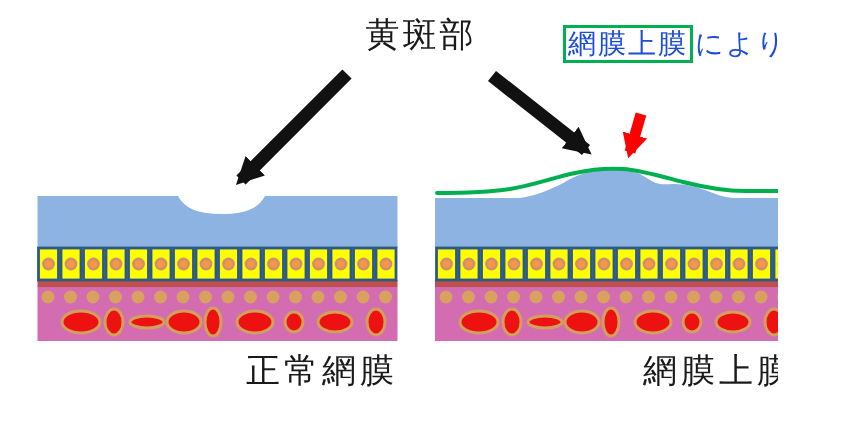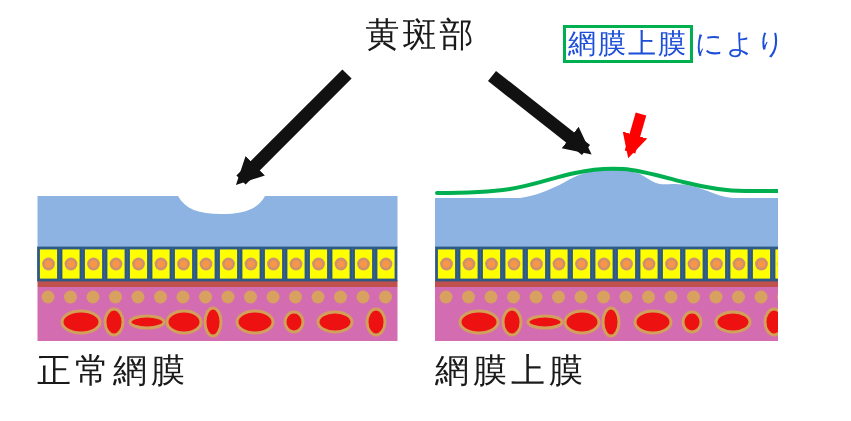--- a/index.html
+++ b/index.html
@@ -10,21 +10,21 @@
   .abs{position:absolute;}
   .title{
     left:321px;top:12px;width:200px;text-align:center;
     font-size:34px;letter-spacing:3px;font-weight:500;
   }
   .annotation{left:551px;top:24px;line-height:40px;font-size:28px;letter-spacing:2px;font-weight:500;}
   .ann-line1{padding-left:12px;white-space:nowrap;}
   .ann-line2{white-space:nowrap;}
   .boxed{display:inline-block;border:3px solid;padding:0 2px;line-height:32px;margin-right:2px;}
   .diagram-label{
-    top:348px;text-align:left;font-size:34px;letter-spacing:4px;font-weight:500;
+    top:348px;text-align:right;font-size:34px;letter-spacing:4px;font-weight:500;
   }
   .label-left{left:37px;width:361px;}
   .label-right{left:435px;width:360px;}
   svg{display:block;}
   .overlay{left:0;top:0;pointer-events:none;}
 </style>
 </head>
 <body>
 
 <div class="stage">

